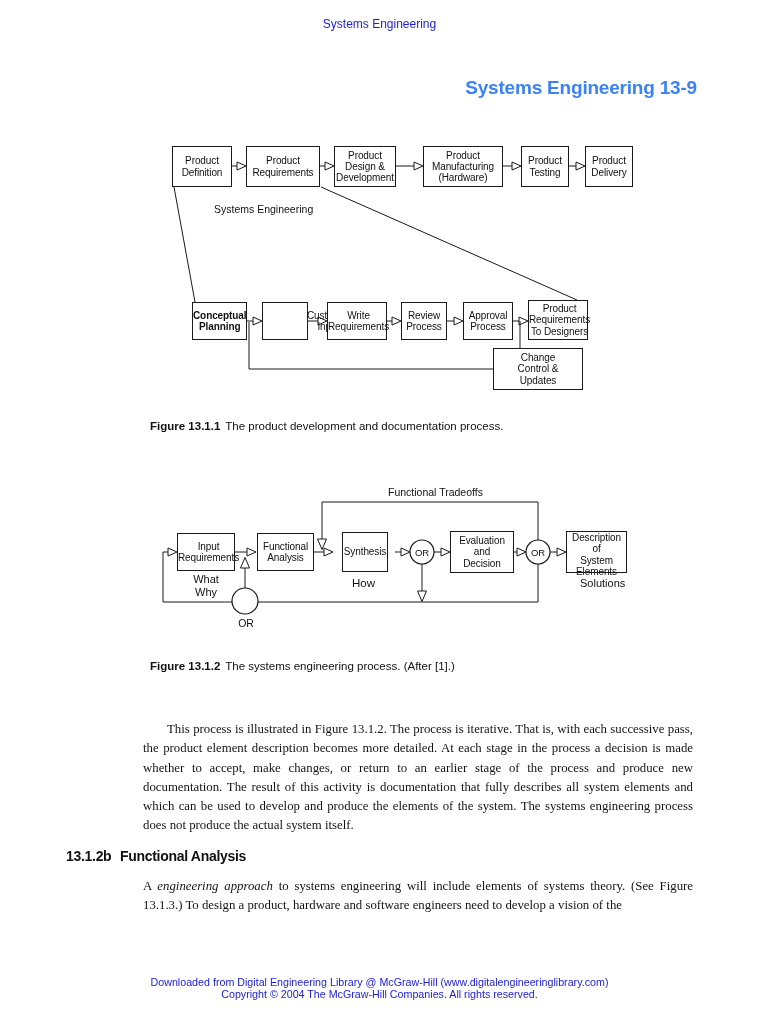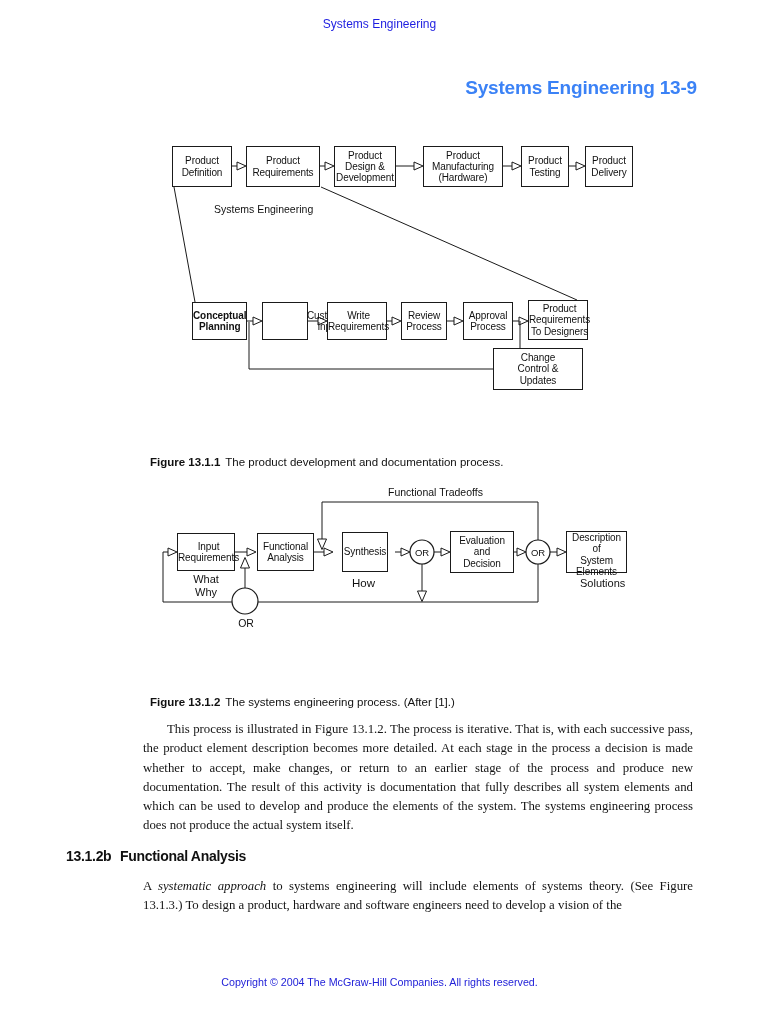--- a/index.html
+++ b/index.html
@@ -13,21 +13,21 @@
   
   .dbox{position:absolute;box-sizing:border-box;border:1px solid #1a1a1a;background:#fff;
         display:grid;place-items:center;text-align:center;font-size:10px;line-height:1.13;
         white-space:pre-line;letter-spacing:-0.1px;color:#111;z-index:2;}
   .wires{position:absolute;left:0;top:0;z-index:1;}
   .wire{stroke:#1a1a1a;stroke-width:1;fill:none;}
   .tri{fill:#ffffff;stroke:#1a1a1a;stroke-width:1;}
   .circ{fill:#ffffff;stroke:#1a1a1a;stroke-width:1.2;}
   .dlabel{position:absolute;font-size:10.5px;color:#111;z-index:3;white-space:pre-line;}
   .ortext{position:absolute;font-size:9.5px;color:#111;z-index:3;text-align:center;width:24px;}
-  .caption{position:absolute;font-size:11.5px;color:#111;margin-top:36px;}
+  .caption{position:absolute;font-size:11.5px;color:#111;}
   .caption .cb{font-weight:bold;margin-right:5px;}
   
   .serifp{position:absolute;left:143px;width:550px;font-family:"Liberation Serif",serif;
           font-size:12.8px;line-height:19.3px;text-align:justify;color:#141414;}
   .indent{text-indent:24px;}
   .secnum{position:absolute;left:66px;top:848px;font-size:14px;font-weight:bold;
           letter-spacing:-0.3px;color:#111;}
   .sectitle{position:absolute;left:120px;top:848px;font-size:14px;font-weight:bold;
           letter-spacing:-0.3px;color:#111;}
   
@@ -176,19 +176,20 @@
 
   <div class="caption" style="left:150px;top:660px;">
     <span class="cb">Figure 13.1.2</span><span>The systems engineering process. (After [1].)</span>
   </div>
 
   <p class="serifp indent" style="top:720px;margin:0;">This process is illustrated in Figure 13.1.2. The process is iterative. That is, with each successive pass, the product element description becomes more detailed. At each stage in the process a decision is made whether to accept, make changes, or return to an earlier stage of the process and produce new documentation. The result of this activity is documentation that fully describes all system elements and which can be used to develop and produce the elements of the system. The systems engineering process does not produce the actual system itself.</p>
 
   <div class="secnum">13.1.2b</div>
   <div class="sectitle">Functional Analysis</div>
 
-  <p class="serifp" style="top:877px;margin:0;"><span>A </span><i>systematic approach</i><span> to systems engineering will include elements of systems theory. (See Figure 13.1.3.) To design a product, hardware and software engineers need to develop a vision of the</span></p>
+  <p class="serifp" style="top:877px;margin:0;"><span>A </span><i>engineering approach</i><span> to systems engineering will include elements of systems theory. (See Figure 13.1.3.) To design a product, hardware and software engineers need to develop a vision of the</span></p>
 
   <div class="footer">
+    <div>Downloaded from Digital Engineering Library @ McGraw-Hill (www.digitalengineeringlibrary.com)</div>
     <div>Copyright © 2004 The McGraw-Hill Companies. All rights reserved.</div>
   </div>
 
 </div>
 
 </body></html>

